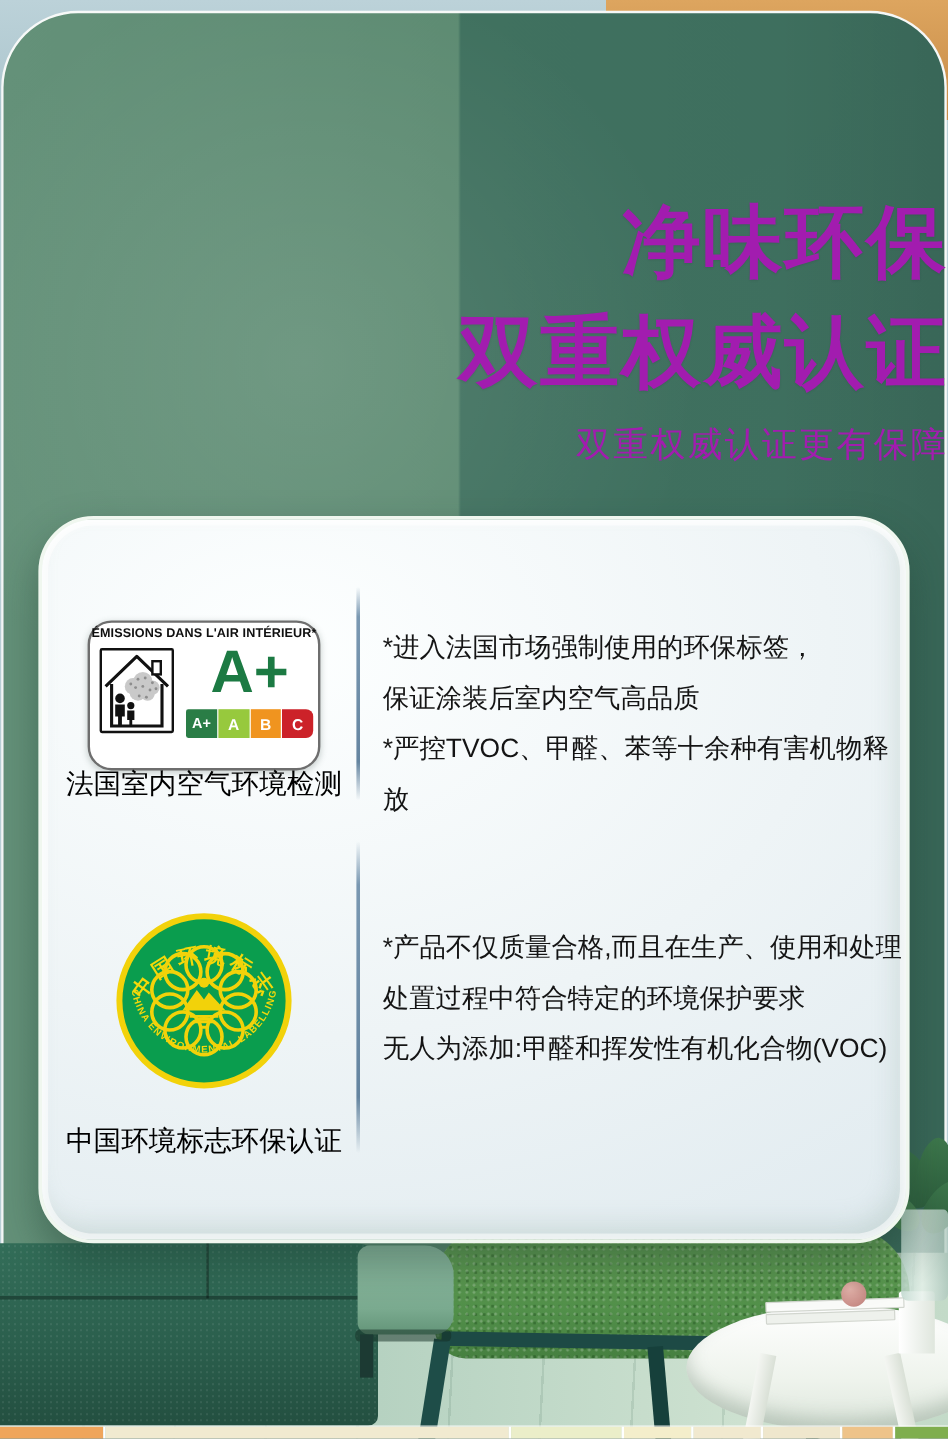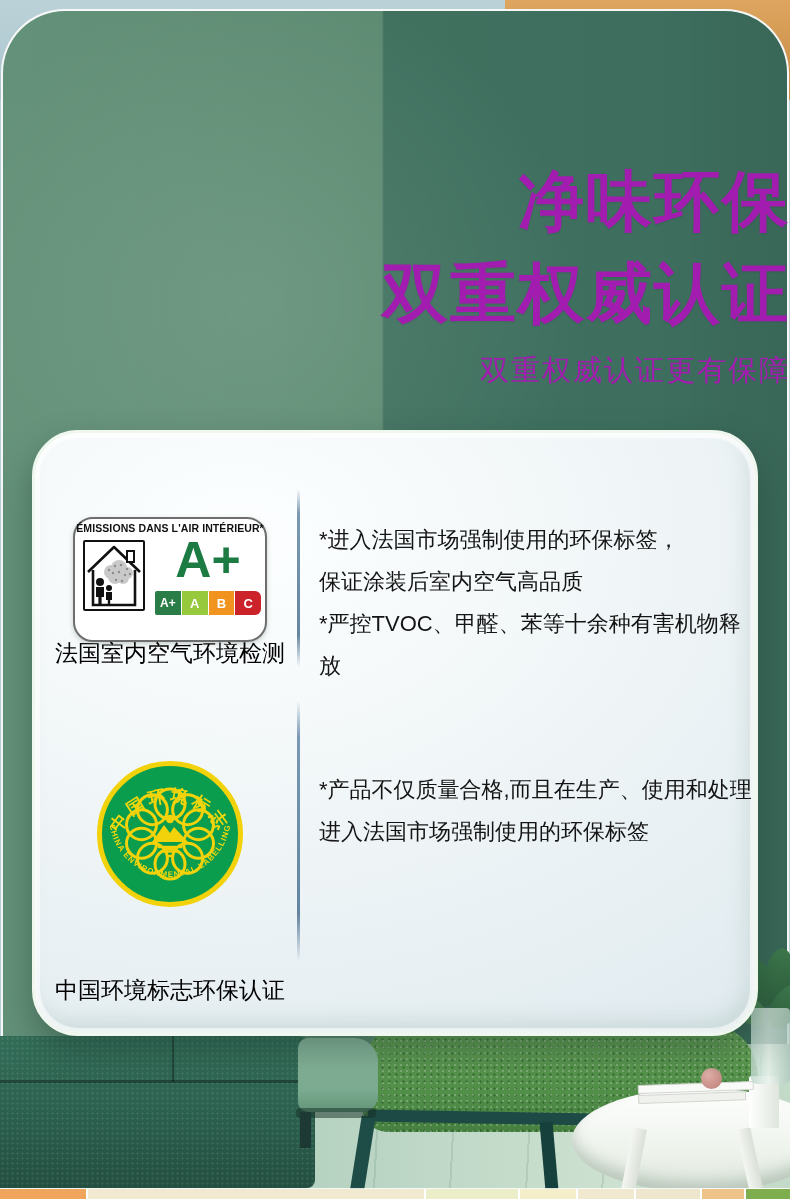--- a/index.html
+++ b/index.html
@@ -127,21 +127,21 @@
   .divider.d2{top:268px;height:260px;}
 
   .txt{position:absolute;left:284px;width:434px;font-size:22px;line-height:42px;
     color:#141414;letter-spacing:0;}
   .txt.t1{top:86px;}
   .txt.t2{top:336px;}
 
   .caption{position:absolute;width:260px;text-align:center;color:#000;
     font-size:23px;line-height:29px;font-weight:500;}
   .caption.fr{left:5px;top:206px;}
-  .caption.cn{left:5px;top:503px;margin-top:40px;}
+  .caption.cn{left:5px;top:503px;}
 
   
   .fr-label{position:absolute;left:38px;top:84px;width:194px;height:125px;
     background:#fff;border:2px solid #6e6e6e;border-radius:20px;
     box-shadow:0 2px 5px rgba(60,80,70,.25);}
   .fr-header{position:absolute;left:0;right:0;top:3px;text-align:center;
     font-size:10.5px;font-weight:bold;color:#101010;letter-spacing:.1px;white-space:nowrap;}
   .fr-house{position:absolute;left:8px;top:21px;width:62px;height:71px;
     border:2px solid #111;border-radius:2px;}
   .fr-grade{position:absolute;left:80px;top:12px;width:106px;text-align:center;
@@ -308,17 +308,18 @@
               <path d="M67,92.5 H83"></path>
               <path d="M71,97 H79"></path>
           </g>
         </g>
       </svg>
     </div>
     <div class="caption cn">中国环境标志环保认证</div>
     <div class="divider d2"></div>
     <div class="txt t2">
       <div>*产品不仅质量合格,而且在生产、使用和处理</div>
-      <div>进入法国市场强制使用的环保标签</div>
+      <div>处置过程中符合特定的环境保护要求</div>
+      <div>无人为添加:甲醛和挥发性有机化合物(VOC)</div>
     </div>
 
   </div>
 </div>
 
 </body></html>

